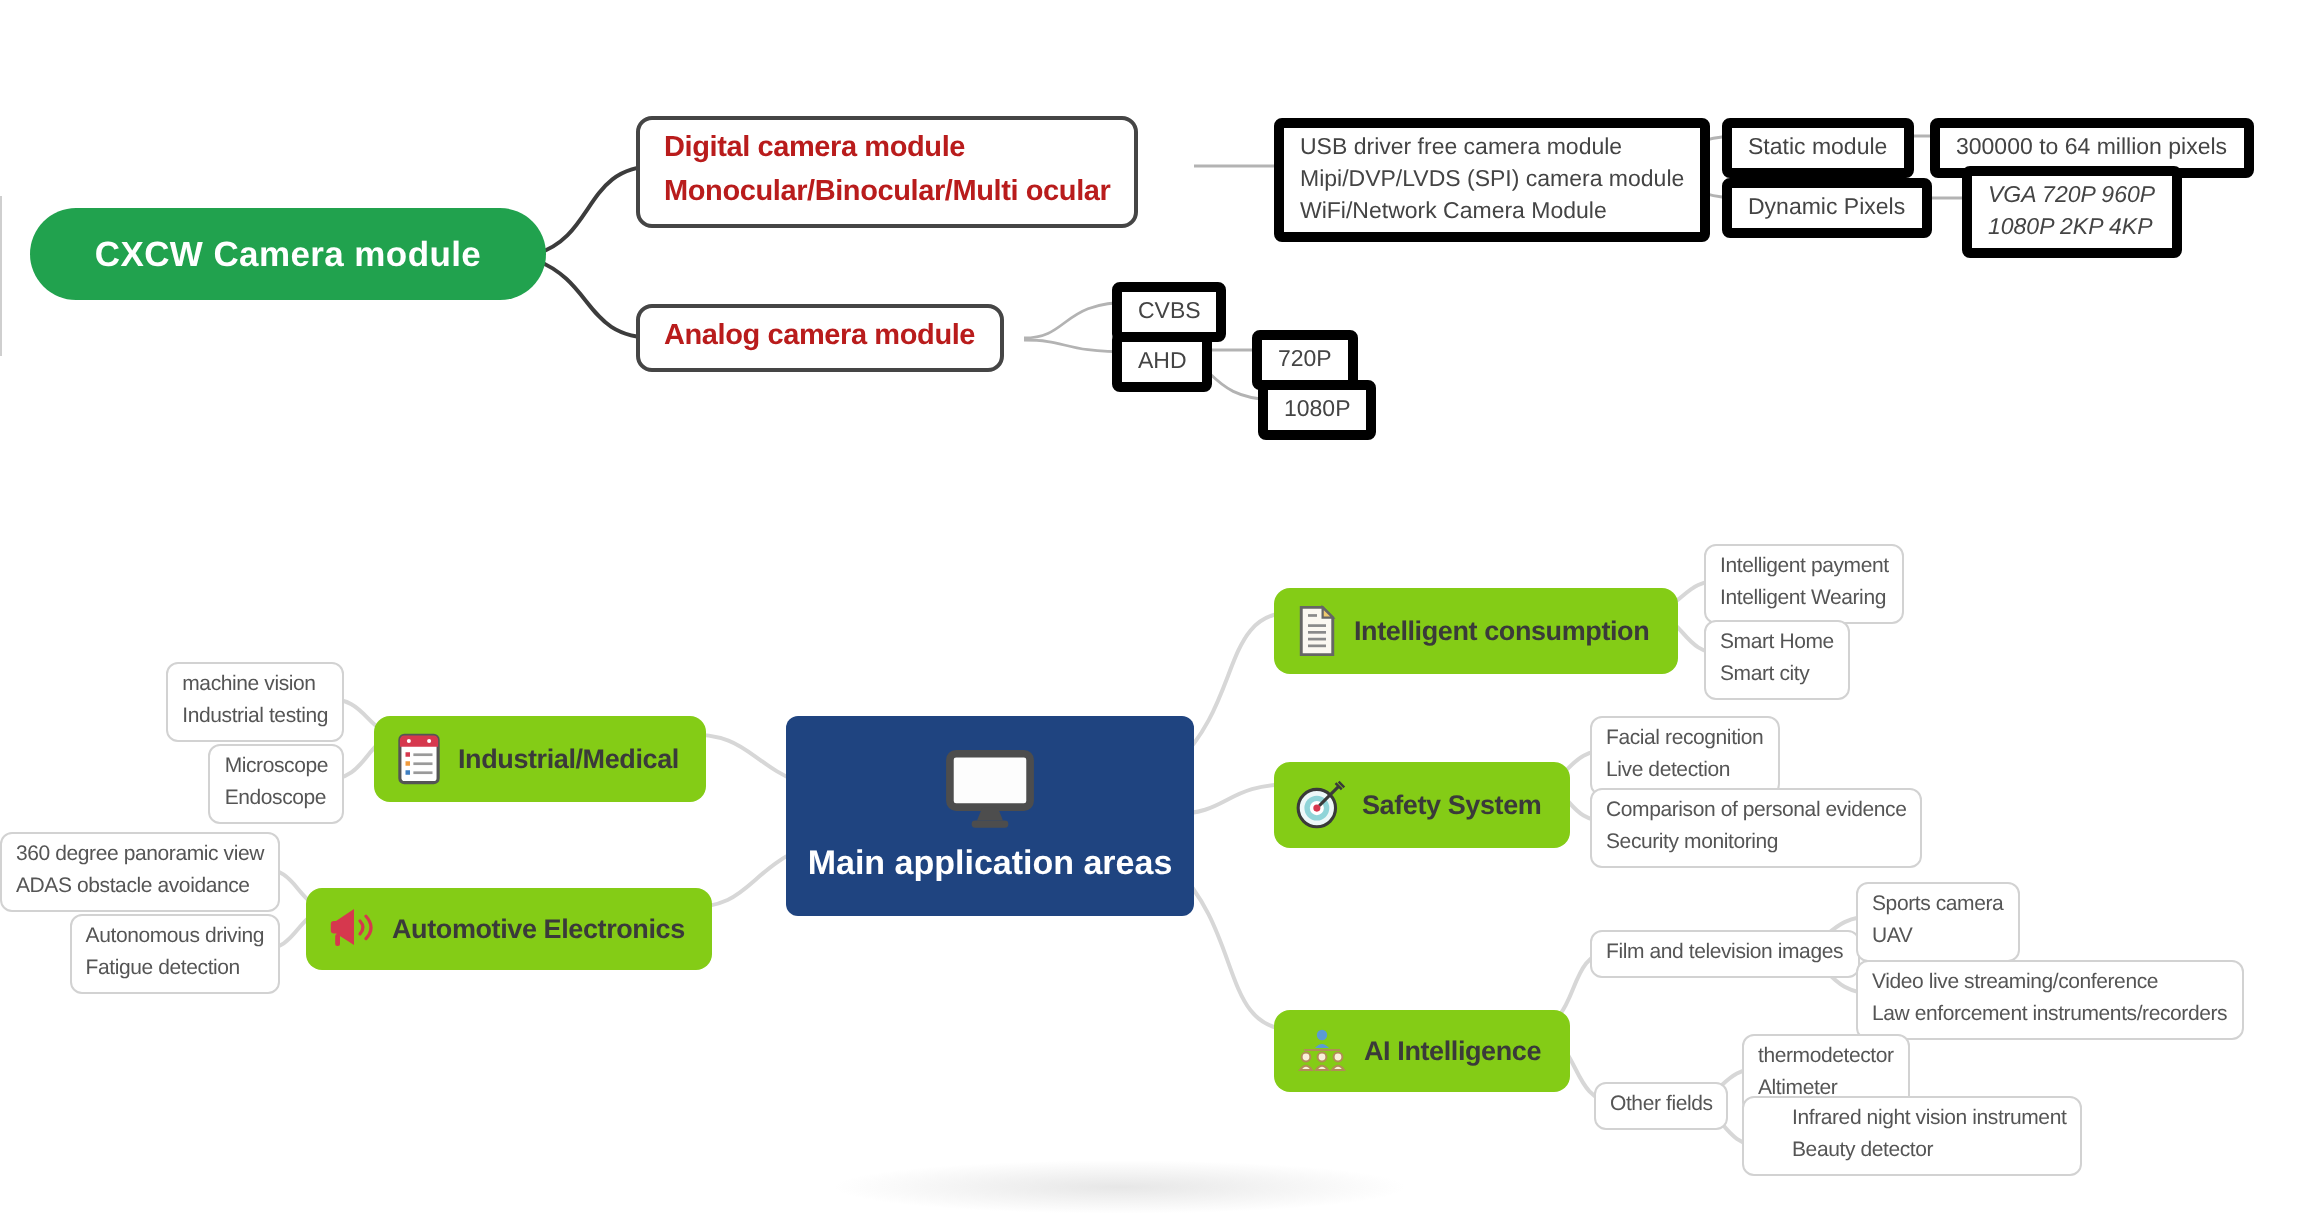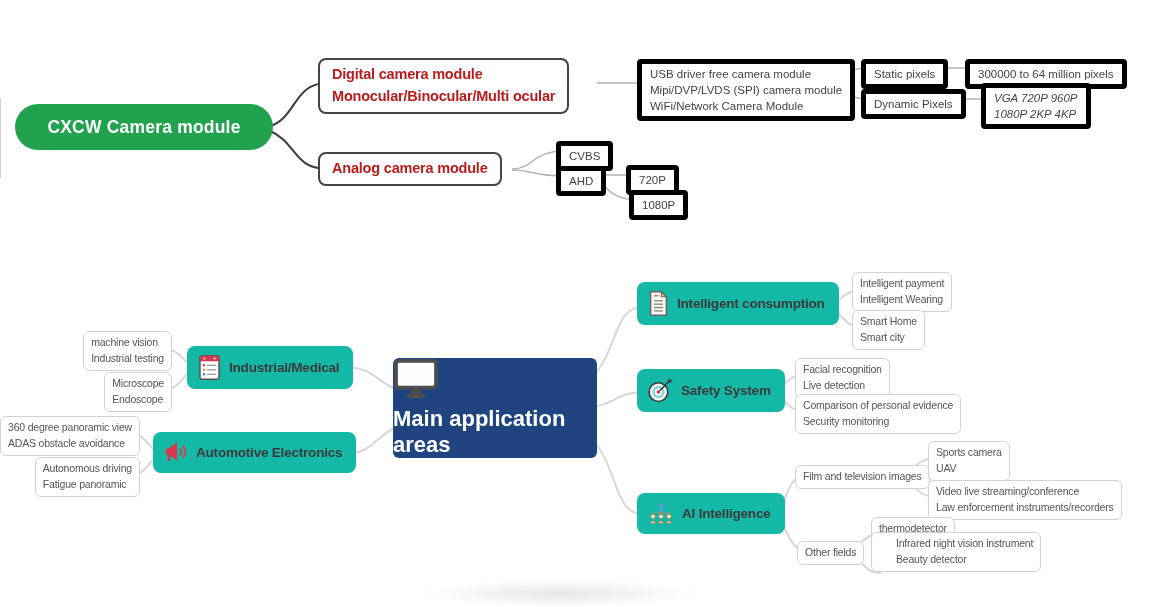--- a/index.html
+++ b/index.html
@@ -7,36 +7,36 @@
        font-family:"Liberation Sans","DejaVu Sans",sans-serif;}
   #canvas{position:absolute;inset:0;width:1150px;height:607px;}
   #wires{position:absolute;left:0;top:0;z-index:0;}
   .node{position:absolute;z-index:2;box-sizing:border-box;background:#fff;}
 
   
   .root-green{left:15px;top:104px;width:258px;height:46px;border-radius:23px;
     background:#21a24e;display:flex;align-items:center;justify-content:center;
     color:#fff;font-weight:bold;font-size:17.5px;letter-spacing:.2px;}
   .root-blue{left:393px;top:358px;width:204px;height:100px;border-radius:6px;
-    background:#1f4480;display:flex;flex-direction:column;align-items:flex-start;
-    justify-content:center;gap:6px;color:#fff;font-weight:bold;font-size:22px;}
+    background:#1f4480;display:flex;flex-direction:column;align-items:center;
+    justify-content:center;gap:6px;color:#fff;font-weight:bold;font-size:17px;}
 
   
   .bbox{border:2px solid #454545;border-radius:8px;color:#b91c1c;font-weight:bold;
     font-size:14.5px;line-height:1.5;padding:4px 12px;white-space:nowrap;letter-spacing:-0.2px;}
 
   
   .tleaf{border:5px solid #000000;border-radius:4px;color:#444;font-size:11.5px;
     line-height:1.4;padding:2px 8px;white-space:nowrap;}
   .tleaf.center{text-align:center;}
 
   
-  .ybox{background:#14b8a6;border-radius:8px;display:inline-flex;align-items:center;
+  .ybox{background:#84cc16;border-radius:8px;display:inline-flex;align-items:center;
     gap:7px;padding:8px 14px 8px 10px;color:#3a3a3a;font-weight:bold;font-size:13.5px;
-    letter-spacing:-0.2px;white-space:nowrap;}
+    letter-spacing:-0.2px;white-space:nowrap;margin-top:12px;}
 
   
   .bleaf{border:1px solid #d2d2d2;border-radius:6px;color:#555;font-size:10.5px;
     line-height:1.5;padding:3px 7px;white-space:nowrap;letter-spacing:-0.2px;}
 
   .icon{display:inline-flex;flex:0 0 auto;}
 
   .edge-artifact{position:absolute;left:0;top:98px;width:1px;height:80px;background:#cfcfcf;z-index:1;}
   .floor-shadow{position:absolute;left:415px;top:580px;width:290px;height:27px;z-index:0;
     background:radial-gradient(ellipse at center, rgba(120,120,120,.18), rgba(120,120,120,0) 70%);}
@@ -97,21 +97,21 @@
     <div>Monocular/Binocular/Multi ocular</div>
   </div>
 
   <div class="node tleaf" style="left:637px;top:59px;">
     <div>USB driver free camera module</div>
     <div>Mipi/DVP/LVDS (SPI) camera module</div>
     <div>WiFi/Network Camera Module</div>
   </div>
 
   <div class="node tleaf center" style="left:861px;top:59px;min-width:69px;">
-    <span>Static pixels</span>
+    <span>Static module</span>
   </div>
   <div class="node tleaf center" style="left:965px;top:59px;">
     <span>300000 to 64 million pixels</span>
   </div>
 
   <div class="node tleaf center" style="left:861px;top:89px;min-width:76px;text-align:right;">
     <span>Dynamic Pixels</span>
   </div>
   <div class="node tleaf" style="left:981px;top:83px;font-style:italic;">
     <div>VGA 720P 960P</div>
@@ -182,21 +182,21 @@
       </svg>
     </span>
     <span>Automotive Electronics</span>
   </div>
   <div class="node bleaf" style="right:1010px;top:416px;">
     <div>360 degree panoramic view</div>
     <div>ADAS obstacle avoidance</div>
   </div>
   <div class="node bleaf" style="right:1010px;top:457px;">
     <div>Autonomous driving</div>
-    <div>Fatigue panoramic</div>
+    <div>Fatigue detection</div>
   </div>
 
   <div class="node ybox" style="left:637px;top:282px;">
     <span class="icon">
       <svg width="23" height="27" viewBox="0 0 20 24">
         <path d="M3 1.5 H12.5 L17 6 V22.5 H3 Z" fill="#fbf8f1" stroke="#666" stroke-width="1.3"></path>
         <path d="M12.5 1.5 V6 H17 Z" fill="#f0c96e" stroke="#666" stroke-width="1"></path>
         <rect x="6" y="4.5" width="4" height="1.2" fill="#8a8a8a"></rect>
         <rect x="6" y="9" width="8" height="1.2" fill="#8a8a8a"></rect>
         <rect x="6" y="12" width="8" height="1.2" fill="#8a8a8a"></rect>
@@ -268,18 +268,18 @@
     <div>Law enforcement instruments/recorders</div>
   </div>
 
   <div class="node bleaf" style="left:797px;top:541px;">
     <span>Other fields</span>
   </div>
   <div class="node bleaf" style="left:871px;top:517px;">
     <div>thermodetector</div>
     <div>Altimeter</div>
   </div>
-  <div class="node bleaf" style="left:871px;top:532px;padding-left:24px;">
+  <div class="node bleaf" style="left:871px;top:548px;padding-left:24px;">
     <div>Infrared night vision instrument</div>
     <div>Beauty detector</div>
   </div>
 
 </div>
 
 </body></html>

